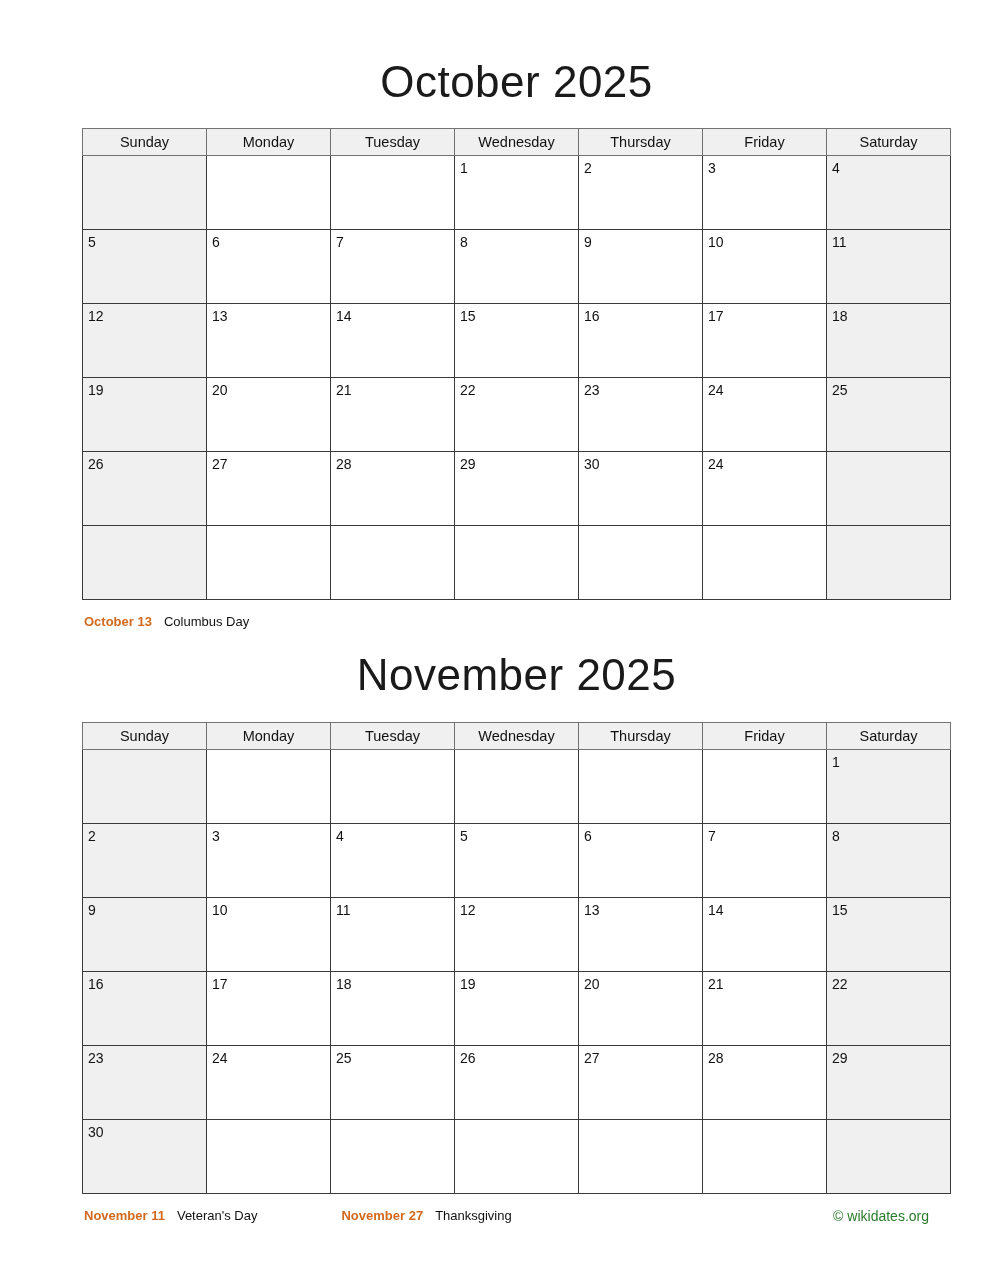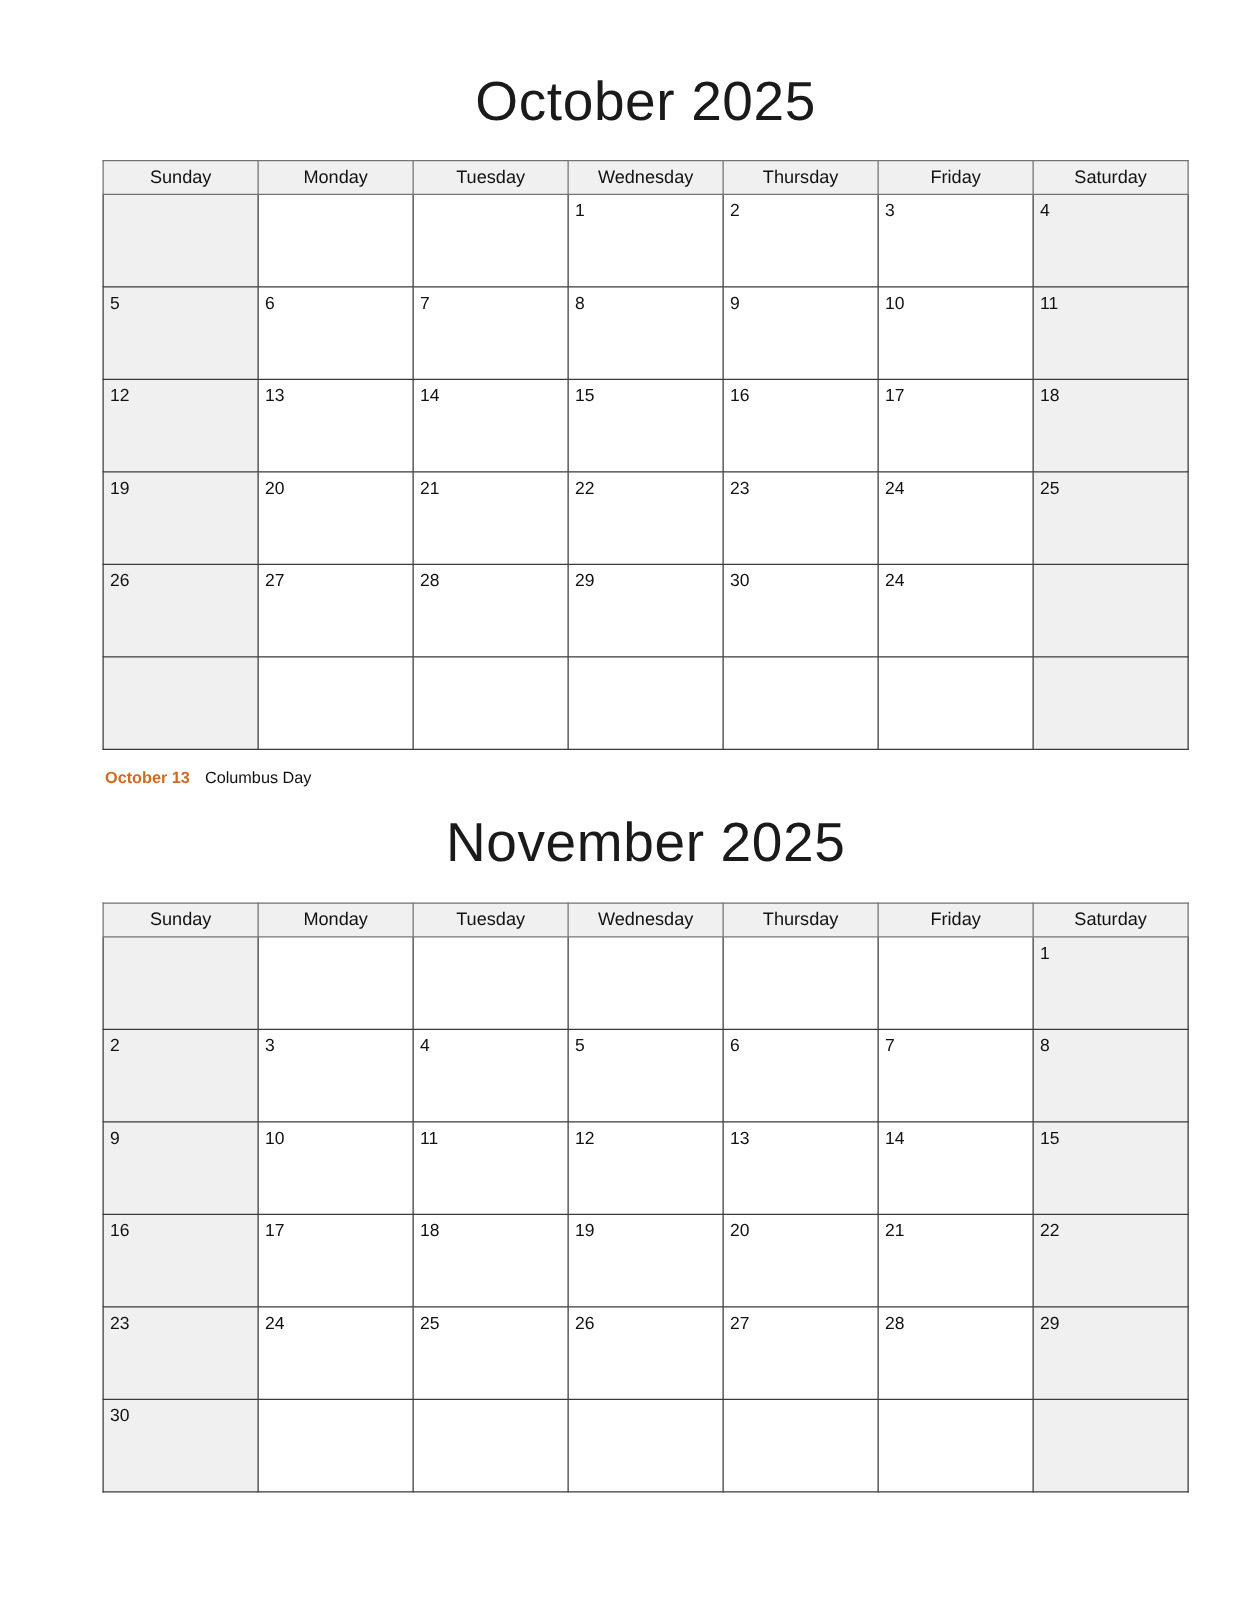--- a/index.html
+++ b/index.html
@@ -266,14 +266,29 @@
           <td></td>
           <td></td>
           <td></td>
           <td></td>
           <td class="shade"></td>
         </tr>
       </tbody>
     </table>
   </div>
 
+  <div class="footer">
+    <div class="holiday-item">
+      <span class="holiday-date">November 11</span>
+      <span class="holiday-name">Veteran's Day</span>
+    </div>
+    <div class="holiday-item">
+      <span class="holiday-date">November 27</span>
+      <span class="holiday-name">Thanksgiving</span>
+    </div>
+    <div class="spacer"></div>
+    <div class="brand">
+      <span class="copy">©</span>
+      <span>wikidates.org</span>
+    </div>
+  </div>
 
 </div>
 
 </body></html>

